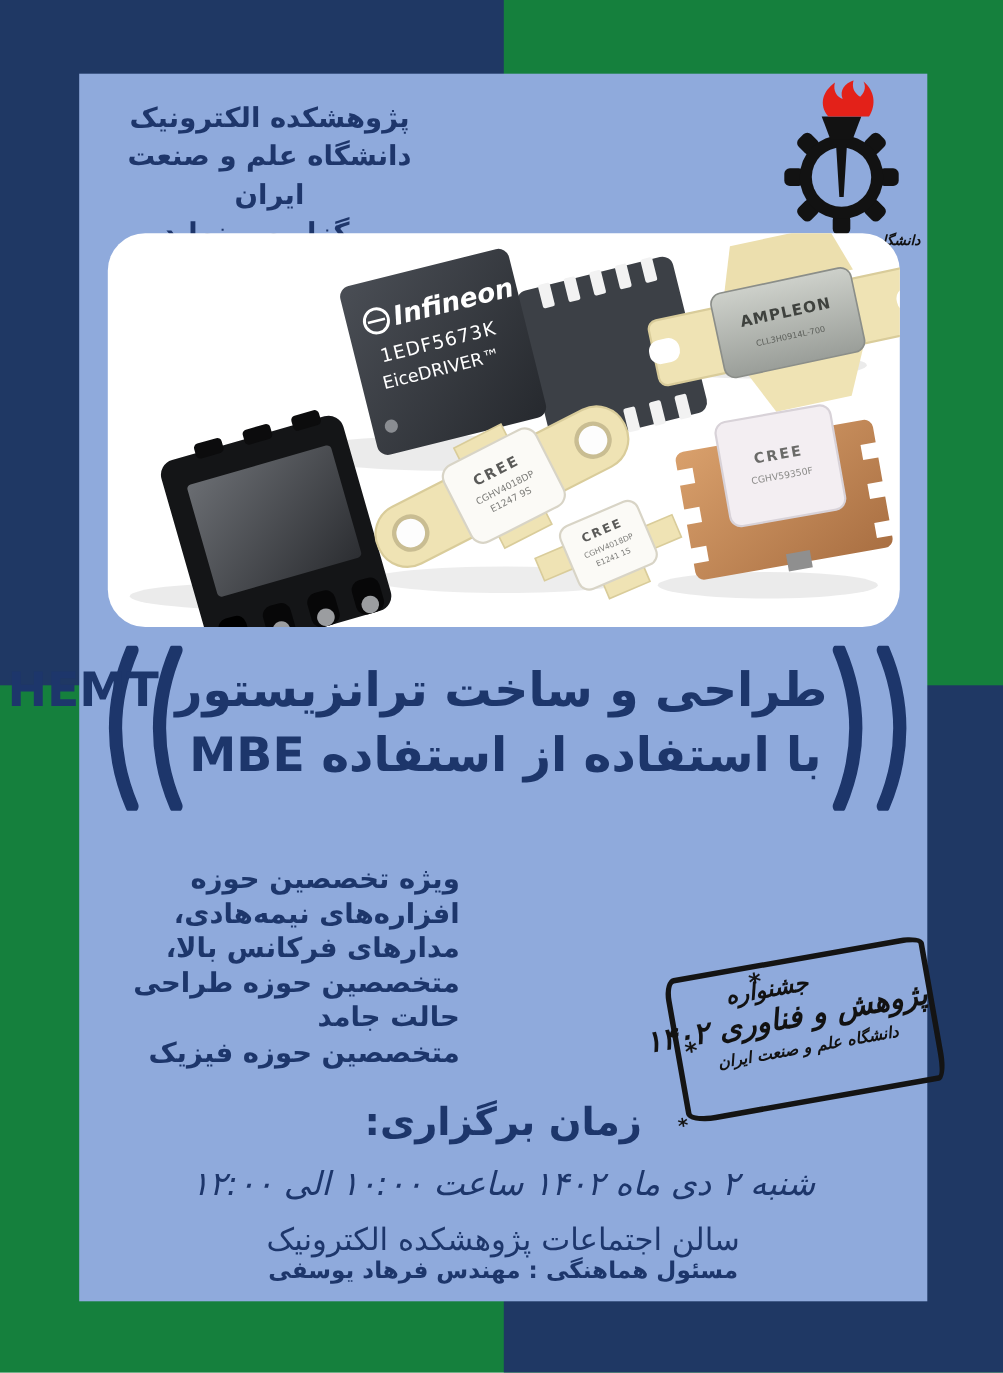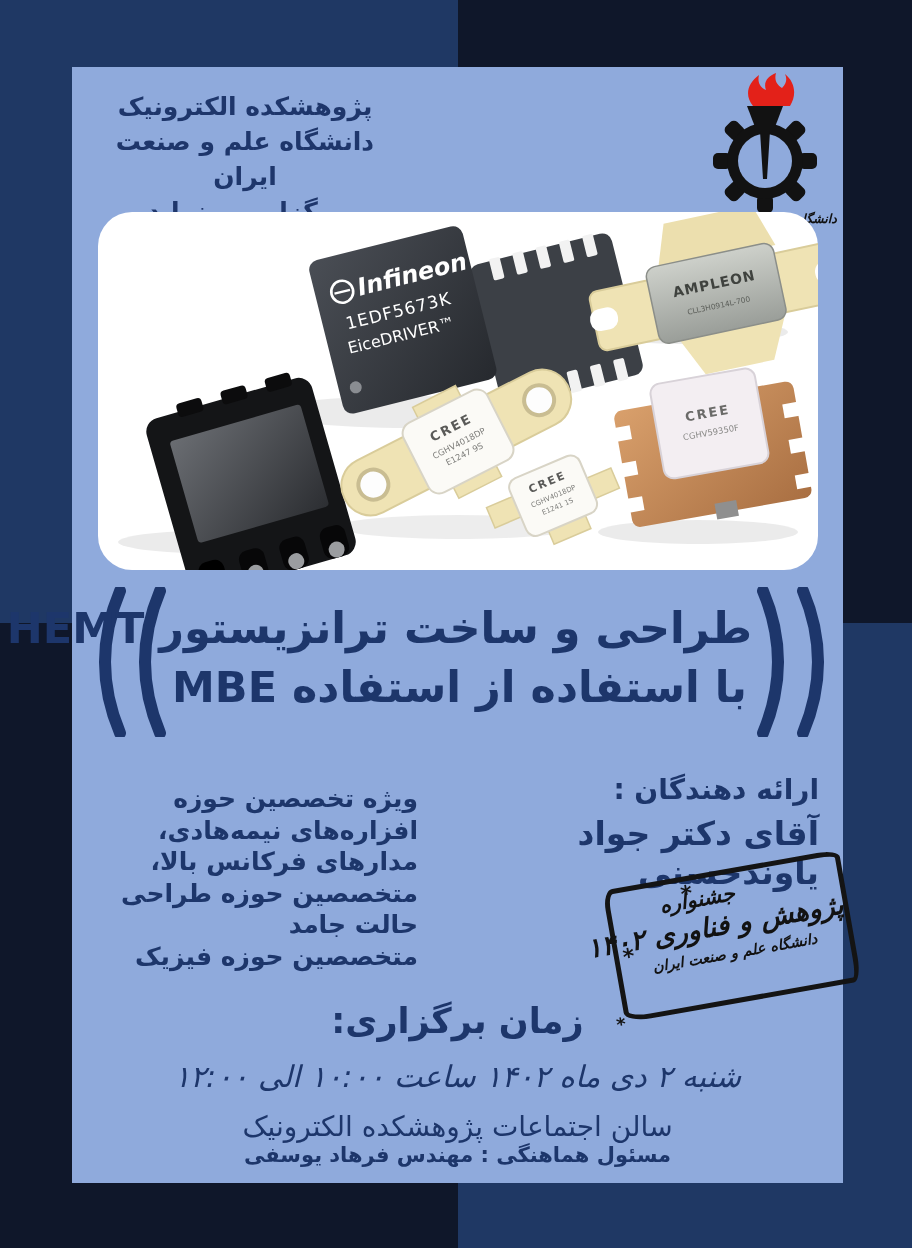--- a/index.html
+++ b/index.html
@@ -1,16 +1,16 @@
 <!DOCTYPE html>
 <html lang="fa"><head>
 <meta charset="utf-8">
 <style>
   html,body{margin:0;padding:0;background:#ffffff;}
-  .page{position:relative;width:912px;height:1248px;overflow:hidden;background:#0f172a;
+  .page{position:relative;width:912px;height:1248px;overflow:hidden;background:#15803d;
         font-family:"DejaVu Sans",sans-serif;}
   .bg-quad{position:absolute;background:#1F3864;}
   .bg-tl{left:0;top:0;width:458px;height:623px;}
   .bg-br{left:458px;top:623px;width:454px;height:625px;}
   .panel{position:absolute;left:72px;top:67px;width:771px;height:1116px;background:#8FAADC;}
 
   
   .org{position:absolute;left:18px;top:22px;width:310px;text-align:center;direction:rtl;
        color:#1E366B;font-size:25px;font-weight:600;line-height:35px;}
   .logo{position:absolute;right:2px;top:6px;width:152px;text-align:center;}
@@ -228,24 +228,20 @@
     <svg class="paren-svg paren-right" width="84" height="150" viewBox="0 0 84 150">
       <path d="M52,4 Q82,75 52,146" stroke="#1D366B" stroke-width="12" fill="none" stroke-linecap="round"></path>
       <path d="M12,4 Q42,75 12,146" stroke="#1D366B" stroke-width="12" fill="none" stroke-linecap="round"></path>
     </svg>
 
     <div class="title-wrap">
       <div class="title-line">طراحی و ساخت ترانزیستور GaN HEMT</div>
       <div class="title-line">با استفاده از استفاده MBE</div>
     </div>
 
-    <div class="presenters">
-      <div class="presenters-heading">ارائه دهندگان :</div>
-      <div class="presenters-name">آقای دکتر جواد یاوندحسنی</div>
-    </div>
 
     <div class="audience">
       <div>ویژه تخصصین حوزه</div>
       <div>افزاره‌های نیمه‌هادی،</div>
       <div>مدارهای فرکانس بالا،</div>
       <div>متخصصین حوزه طراحی</div>
       <div>حالت جامد</div>
       <div>متخصصین حوزه فیزیک</div>
     </div>
 

